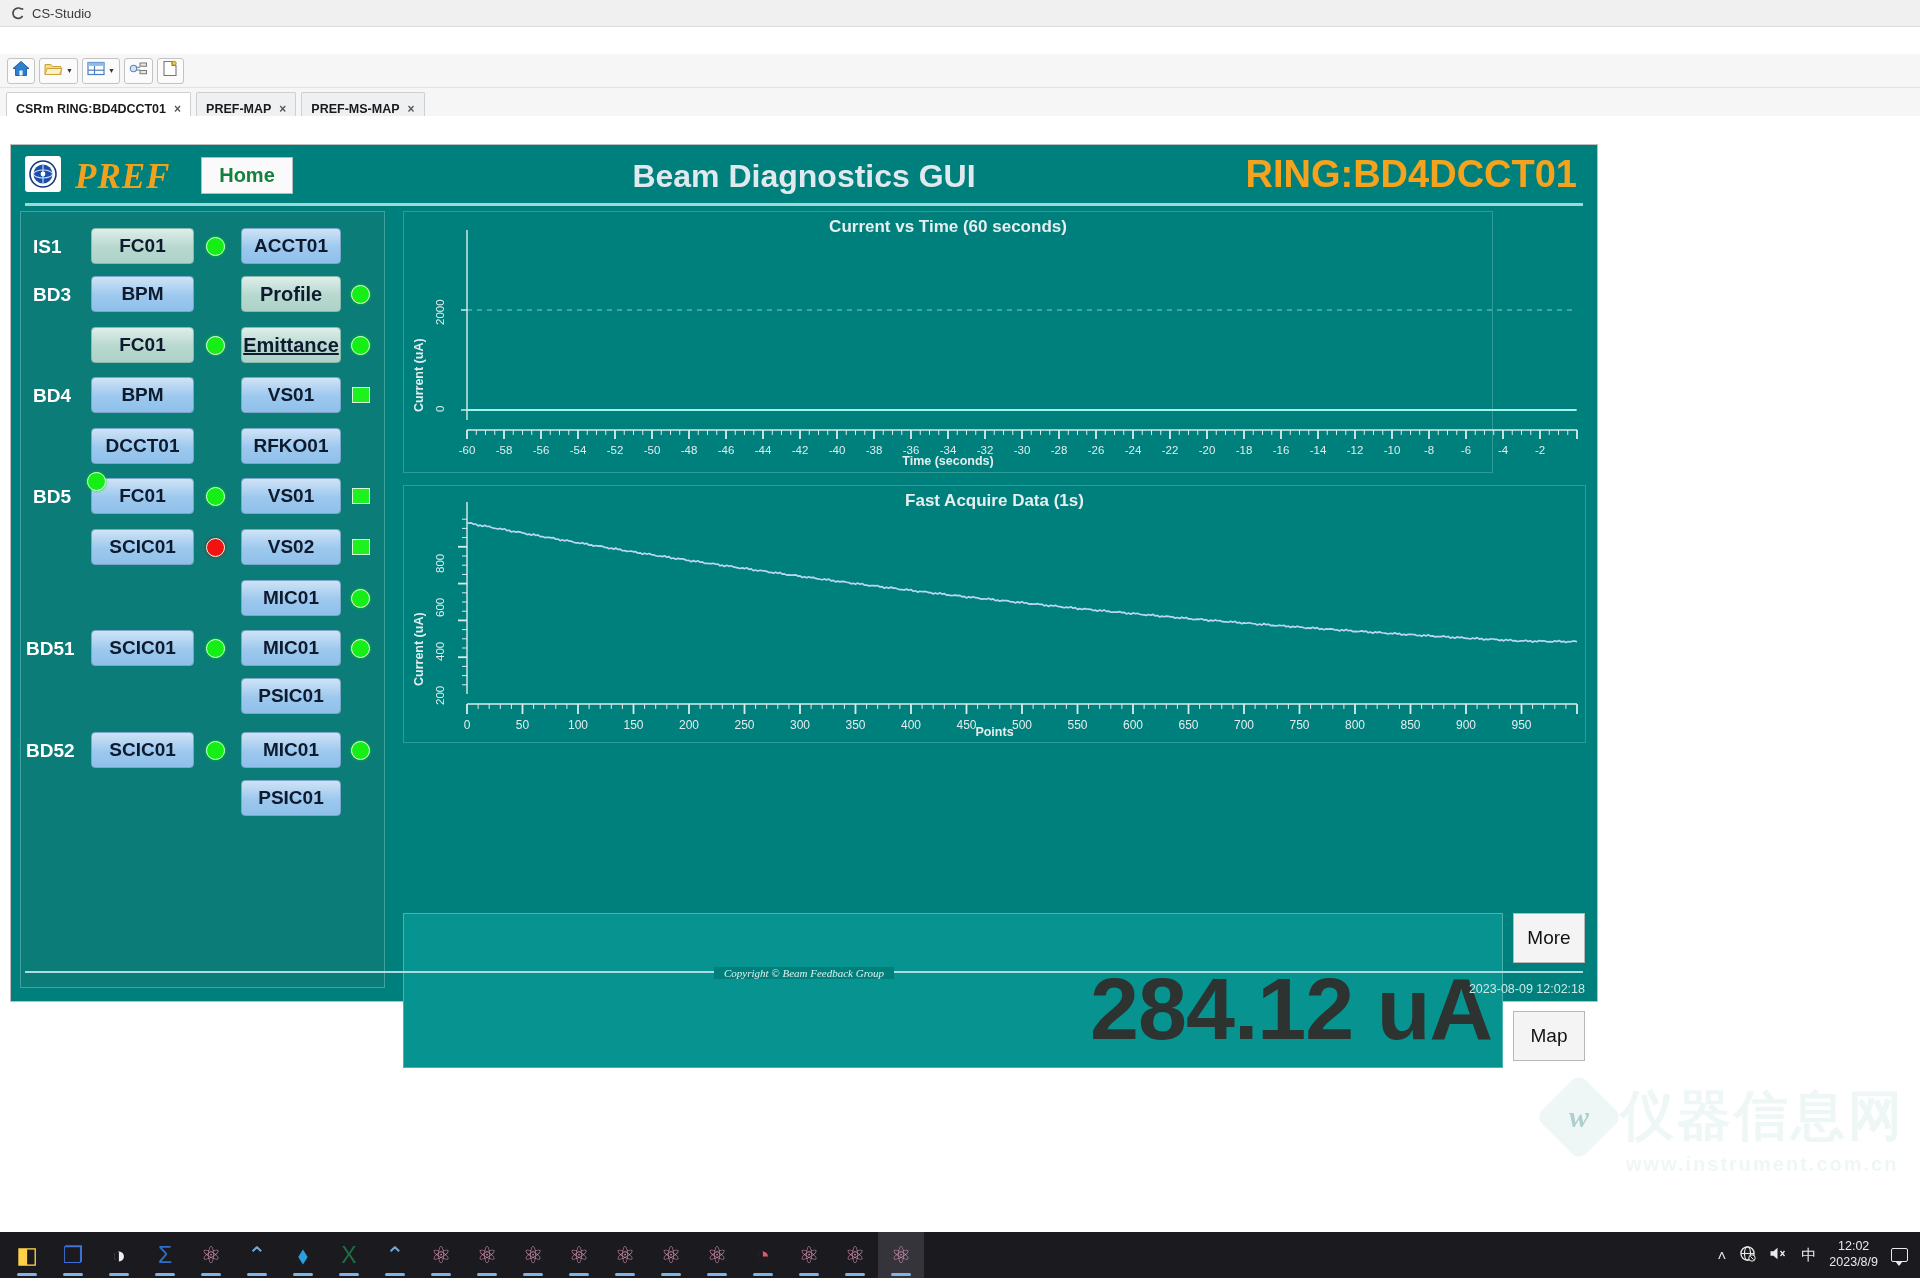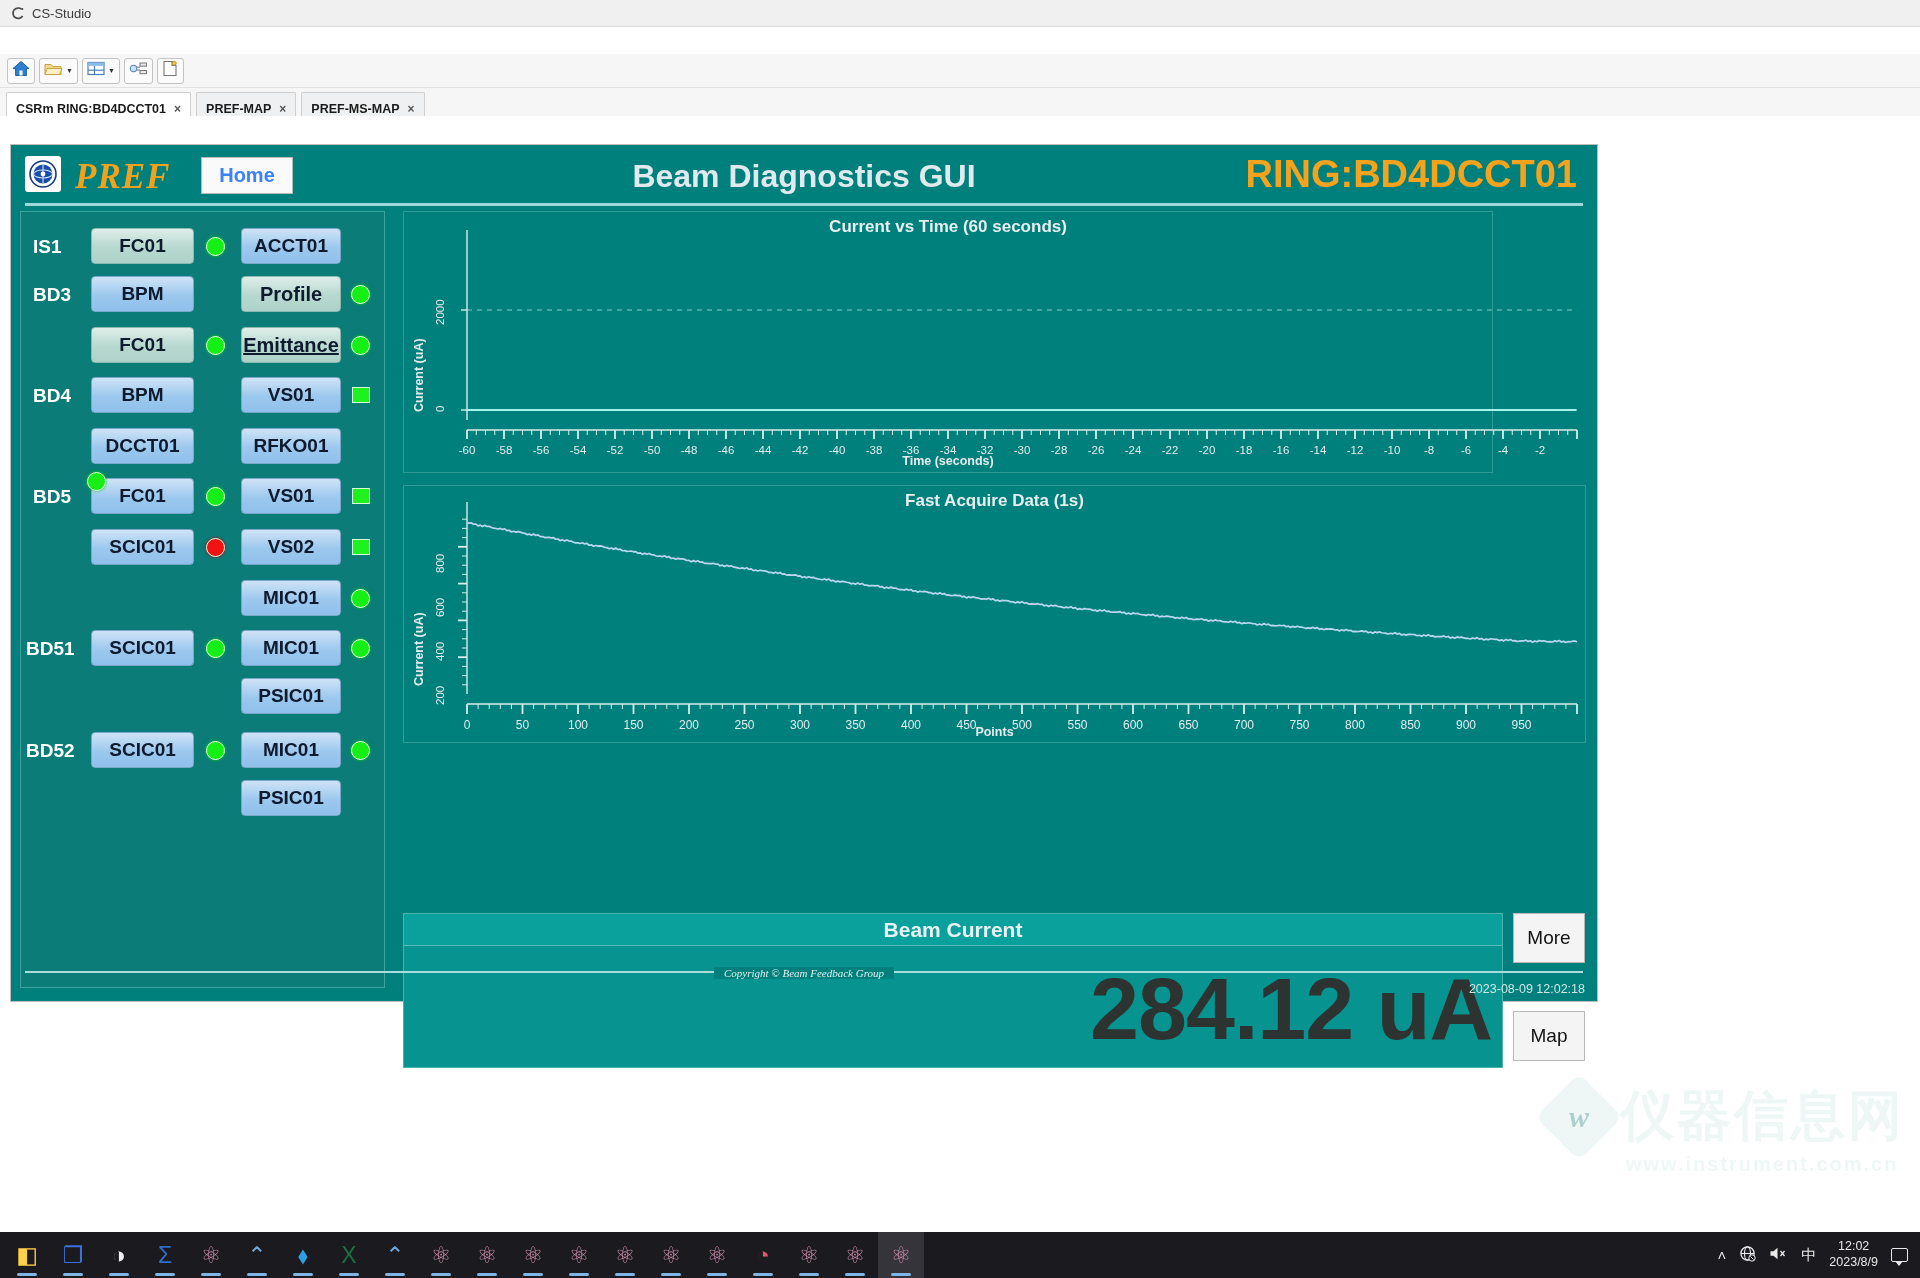--- a/index.html
+++ b/index.html
@@ -75,21 +75,21 @@
   }
   .pref-word {
     position:absolute; left:64px; top:12px;
     font-family:"Liberation Serif", serif; font-style:italic; font-weight:bold;
     font-size:35px; color:#f0a21e; letter-spacing:1px;
   }
   .home-btn {
     position:absolute; left:190px; top:12px; width:92px; height:37px;
     background:#fafafa; border:1px solid #b9b9b9;
     display:flex; align-items:center; justify-content:center;
-    font-size:20px; font-weight:bold; color:#3b82f6;
+    font-size:20px; font-weight:bold; color:#15803d;
   }
   .gui-title {
     position:absolute; left:0; right:0; top:13px; text-align:center;
     font-size:32px; font-weight:bold; color:#dfe9ee;
   }
   .pv-title {
     position:absolute; right:20px; top:8px;
     font-size:38px; font-weight:bold; color:#f5a21d; letter-spacing:0px;
   }
   .hdr-rule {
@@ -709,21 +709,20 @@
             <text x="895.5" y="243" fill="#e3ecee" font-size="12" text-anchor="middle" font-family="&quot;Liberation Sans&quot;, sans-serif">750</text>
             <text x="951" y="243" fill="#e3ecee" font-size="12" text-anchor="middle" font-family="&quot;Liberation Sans&quot;, sans-serif">800</text>
             <text x="1006.5" y="243" fill="#e3ecee" font-size="12" text-anchor="middle" font-family="&quot;Liberation Sans&quot;, sans-serif">850</text>
             <text x="1062" y="243" fill="#e3ecee" font-size="12" text-anchor="middle" font-family="&quot;Liberation Sans&quot;, sans-serif">900</text>
             <text x="1117.5" y="243" fill="#e3ecee" font-size="12" text-anchor="middle" font-family="&quot;Liberation Sans&quot;, sans-serif">950</text>
             <polyline points="63.00,36.88 65.22,37.08 67.44,36.93 69.66,38.26 71.88,38.13 74.10,39.90 76.32,39.14 78.54,40.41 80.76,39.34 82.98,40.48 85.20,40.27 87.42,41.52 89.64,42.08 91.86,42.48 94.08,43.05 96.30,42.40 98.52,43.41 100.74,42.79 102.96,44.65 105.18,44.27 107.40,45.97 109.62,45.27 111.84,46.08 114.06,45.62 116.28,46.18 118.50,46.88 120.72,47.31 122.94,48.60 125.16,48.10 127.38,49.20 129.60,48.07 131.82,49.45 134.04,48.87 136.26,50.63 138.48,50.55 140.70,51.58 142.92,51.43 145.14,51.42 147.36,51.85 149.58,51.70 151.80,53.24 154.02,53.00 156.24,54.69 158.46,53.75 160.68,54.89 162.90,53.93 165.12,55.11 167.34,55.15 169.56,56.27 171.78,56.87 174.00,56.94 176.22,57.52 178.44,56.72 180.66,57.92 182.88,57.35 185.10,59.26 187.32,58.81 189.54,60.26 191.76,59.48 193.98,60.11 196.20,59.86 198.42,60.39 200.64,61.31 202.86,61.55 205.08,62.81 207.30,62.03 209.52,63.12 211.74,62.01 213.96,63.50 216.18,63.08 218.40,64.75 220.62,64.66 222.84,65.36 225.06,65.25 227.28,65.08 229.50,65.78 231.72,65.60 233.94,67.25 236.16,66.82 238.38,68.33 240.60,67.22 242.82,68.25 245.04,67.43 247.26,68.60 249.48,68.83 251.70,69.71 253.92,70.28 256.14,69.99 258.36,70.62 260.58,69.77 262.80,71.16 265.02,70.65 267.24,72.54 269.46,71.99 271.68,73.18 273.90,72.39 276.12,72.89 278.34,72.90 280.56,73.38 282.78,74.48 285.00,74.47 287.22,75.65 289.44,74.62 291.66,75.70 293.88,74.66 296.10,76.23 298.32,75.93 300.54,77.40 302.76,77.26 304.98,77.62 307.20,77.58 309.42,77.30 311.64,78.25 313.86,78.06 316.08,79.78 318.30,79.16 320.52,80.51 322.74,79.33 324.96,80.33 327.18,79.75 329.40,80.91 331.62,81.31 333.84,81.92 336.06,82.48 338.28,81.92 340.50,82.67 342.72,81.81 344.94,83.39 347.16,82.91 349.38,84.69 351.60,84.03 353.82,84.95 356.04,84.23 358.26,84.64 360.48,84.94 362.70,85.35 364.92,86.55 367.14,86.25 369.36,87.36 371.58,86.19 373.80,87.34 376.02,86.45 378.24,88.08 380.46,87.88 382.68,89.12 384.90,88.95 387.12,89.04 389.34,89.16 391.56,88.85 393.78,90.06 396.00,89.82 398.22,91.51 400.44,90.68 402.66,91.86 404.88,90.69 407.10,91.67 409.32,91.33 411.54,92.43 413.76,92.92 415.98,93.22 418.20,93.75 420.42,92.96 422.64,93.86 424.86,93.07 427.08,94.80 429.30,94.32 431.52,95.93 433.74,95.18 435.96,95.87 438.18,95.31 440.40,95.69 442.62,96.28 444.84,96.58 447.06,97.83 449.28,97.25 451.50,98.29 453.72,97.03 455.94,98.26 458.16,97.53 460.38,99.14 462.60,98.98 464.82,99.90 467.04,99.70 469.26,99.54 471.48,99.86 473.70,99.53 475.92,100.95 478.14,100.58 480.36,102.19 482.58,101.18 484.80,102.21 487.02,101.12 489.24,102.12 491.46,102.04 493.68,103.01 495.90,103.56 498.12,103.52 500.34,104.05 502.56,103.12 504.78,104.21 507.00,103.49 509.22,105.29 511.44,104.75 513.66,106.12 515.88,105.28 518.10,105.77 520.32,105.41 522.54,105.75 524.76,106.58 526.98,106.69 529.20,107.90 531.42,107.03 533.64,108.03 535.86,106.78 538.08,108.12 540.30,107.57 542.52,109.11 544.74,108.97 546.96,109.57 549.18,109.40 551.40,109.08 553.62,109.66 555.84,109.34 558.06,110.92 560.28,110.42 562.50,111.89 564.72,110.71 566.94,111.62 569.16,110.69 571.38,111.69 573.60,111.82 575.82,112.58 578.04,113.12 580.26,112.74 582.48,113.30 584.70,112.29 586.92,113.56 589.14,112.91 591.36,114.70 593.58,114.09 595.80,115.19 598.02,114.35 600.24,114.69 602.46,114.59 604.68,114.91 606.90,115.93 609.12,115.81 611.34,116.96 613.56,115.87 615.78,116.86 618.00,115.70 620.22,117.12 622.44,116.72 624.66,118.09 626.88,117.92 629.10,118.19 631.32,118.09 633.54,117.66 635.76,118.50 637.98,118.16 640.20,119.81 642.42,119.12 644.64,120.42 646.86,119.17 649.08,120.04 651.30,119.34 653.52,120.35 655.74,120.68 657.96,121.19 660.18,121.73 662.40,121.07 664.62,121.73 666.84,120.75 669.06,122.22 671.28,121.64 673.50,123.35 675.72,122.64 677.94,123.46 680.16,122.67 682.38,122.92 684.60,123.11 686.82,123.36 689.04,124.49 691.26,124.11 693.48,125.17 695.70,123.90 697.92,124.92 700.14,123.90 702.36,125.38 704.58,125.10 706.80,126.23 709.02,126.03 711.24,126.01 713.46,126.05 715.68,125.57 717.90,126.67 720.12,126.29 722.34,127.93 724.56,127.05 726.78,128.16 729.00,126.91 731.22,127.75 733.44,127.30 735.66,128.25 737.88,128.70 740.10,128.90 742.32,129.40 744.54,128.50 746.76,129.30 748.98,128.36 751.20,129.97 753.42,129.40 755.64,130.94 757.86,130.15 760.08,130.74 762.30,130.10 764.52,130.32 766.74,130.80 768.96,130.97 771.18,132.17 773.40,131.52 775.62,132.51 777.84,131.17 780.06,132.28 782.28,131.45 784.50,132.95 786.72,132.74 788.94,133.57 791.16,133.34 793.38,133.06 795.60,133.29 797.82,132.79 800.04,134.11 802.26,133.64 804.48,135.20 806.70,134.12 808.92,135.07 811.14,133.89 813.36,134.73 815.58,134.55 817.80,135.38 820.02,135.89 822.24,135.77 824.46,136.26 826.68,135.21 828.90,136.18 831.12,135.32 833.34,137.02 835.56,136.43 837.78,137.74 840.00,136.88 842.22,137.25 844.44,136.80 846.66,136.99 848.88,137.73 851.10,137.73 853.32,138.91 855.54,137.98 857.76,138.91 859.98,137.55 862.20,138.76 864.42,138.11 866.64,139.53 868.86,139.35 871.08,139.88 873.30,139.68 875.52,139.23 877.74,139.71 879.96,139.24 882.18,140.74 884.40,140.15 886.62,141.58 888.84,140.37 891.06,141.21 893.28,140.20 895.50,141.07 897.72,141.12 899.94,141.78 902.16,142.31 904.38,141.85 906.60,142.37 908.82,141.24 911.04,142.40 913.26,141.64 915.48,143.34 917.70,142.69 919.92,143.73 922.14,142.85 924.36,143.08 926.58,142.89 928.80,143.06 931.02,144.02 933.24,143.82 935.46,144.95 937.68,143.79 939.90,144.70 942.12,143.43 944.34,144.73 946.56,144.26 948.78,145.54 951.00,145.36 953.22,145.56 955.44,145.42 957.66,144.85 959.88,145.60 962.10,145.13 964.32,146.71 966.54,145.97 968.76,147.22 970.98,145.92 973.20,146.67 975.42,145.88 977.64,146.74 979.86,147.02 982.08,147.44 984.30,147.97 986.52,147.23 988.74,147.83 990.96,146.71 993.18,148.07 995.40,147.39 997.62,149.03 999.84,148.32 1002.06,149.10 1004.28,148.28 1006.50,148.42 1008.72,148.52 1010.94,148.64 1013.16,149.73 1015.38,149.28 1017.60,150.33 1019.82,148.99 1022.04,149.92 1024.26,148.79 1026.48,150.15 1028.70,149.82 1030.92,150.88 1033.14,150.67 1035.36,150.57 1037.58,150.56 1039.80,149.94 1042.02,150.96 1044.24,150.47 1046.46,152.07 1048.68,151.15 1050.90,152.22 1053.12,150.91 1055.34,151.63 1057.56,151.10 1059.78,151.93 1062.00,152.35 1064.22,152.47 1066.44,152.96 1068.66,151.98 1070.88,152.69 1073.10,151.62 1075.32,153.12 1077.54,152.47 1079.76,153.95 1081.98,153.13 1084.20,153.64 1086.42,152.94 1088.64,153.01 1090.86,153.41 1093.08,153.45 1095.30,154.62 1097.52,153.90 1099.74,154.86 1101.96,153.43 1104.18,154.43 1106.40,153.49 1108.62,154.87 1110.84,154.63 1113.06,155.41 1115.28,155.20 1117.50,154.83 1119.72,154.93 1121.94,154.21 1124.16,155.38 1126.38,154.75 1128.60,156.19 1130.82,155.01 1133.04,155.82 1135.26,154.50 1137.48,155.13 1139.70,154.79 1141.92,155.44 1144.14,155.86 1146.36,155.59 1148.58,156.00 1150.80,154.77 1153.02,155.58 1155.24,154.53 1157.46,156.06 1159.68,155.34 1161.90,156.53 1164.12,155.58 1166.34,155.80 1168.56,155.21 1170.78,155.18 1173.00,155.79" fill="none" stroke="#bcd6f2" stroke-width="1.7" stroke-linejoin="round"></polyline>
           </svg>
       </div>
 
       <div class="bc-panel">
-        <div class="bc-head">Beam Current</div>
         <div class="bc-value">284.12 uA</div>
       </div>
       <div class="side-btn" style="left:1502px; top:768px;">More</div>
       <div class="side-btn" style="left:1502px; top:866px;">Map</div>
 
       <div class="footer-rule"></div>
       <div class="footer-txt">
         <span>Copyright © Beam Feedback Group</span>
       </div>
       <div class="footer-time">2023-08-09 12:02:18</div>

